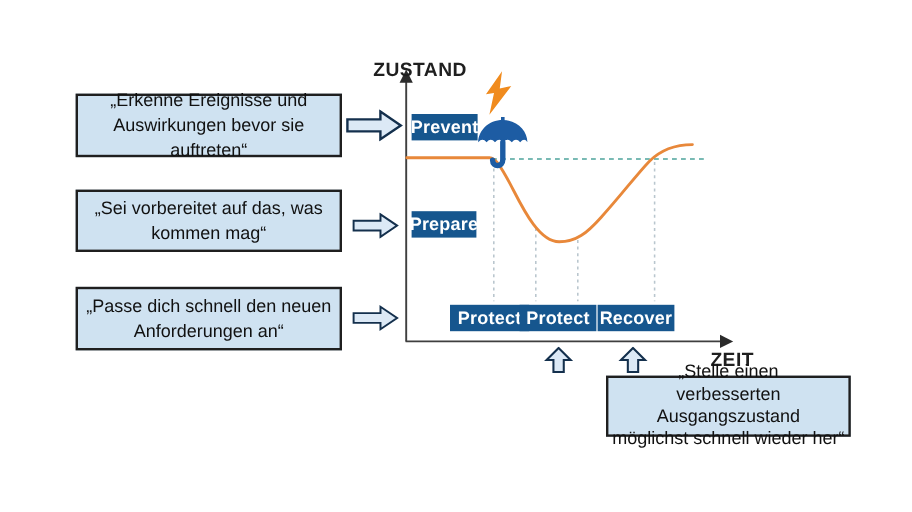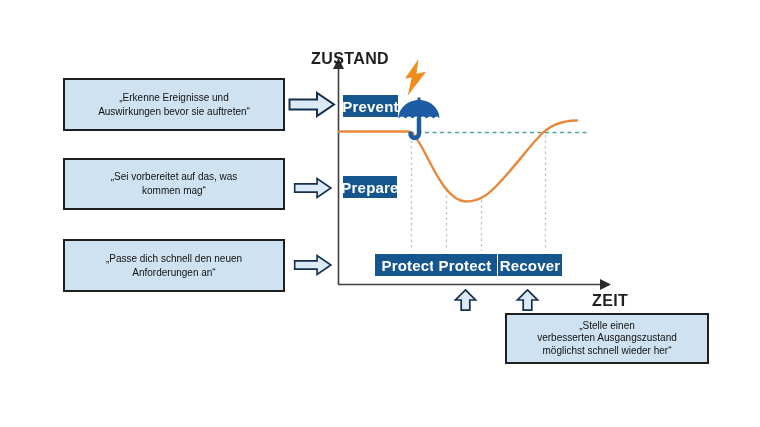--- a/index.html
+++ b/index.html
@@ -16,21 +16,21 @@
     position: absolute;
     box-sizing: border-box;
     background: #cfe2f1;
     border: 2px solid #1f1f1f;
     display: flex;
     align-items: center;
     justify-content: center;
     text-align: center;
     white-space: pre-line;
     color: #111111;
-    font-size: 10px;
+    font-size: 15px;
     line-height: 1.4;
   }
   .stage-label {
     position: absolute;
     box-sizing: border-box;
     background: #16568e;
     color: #ffffff;
     font-size: 15px;
     font-weight: 600;
     display: flex;

